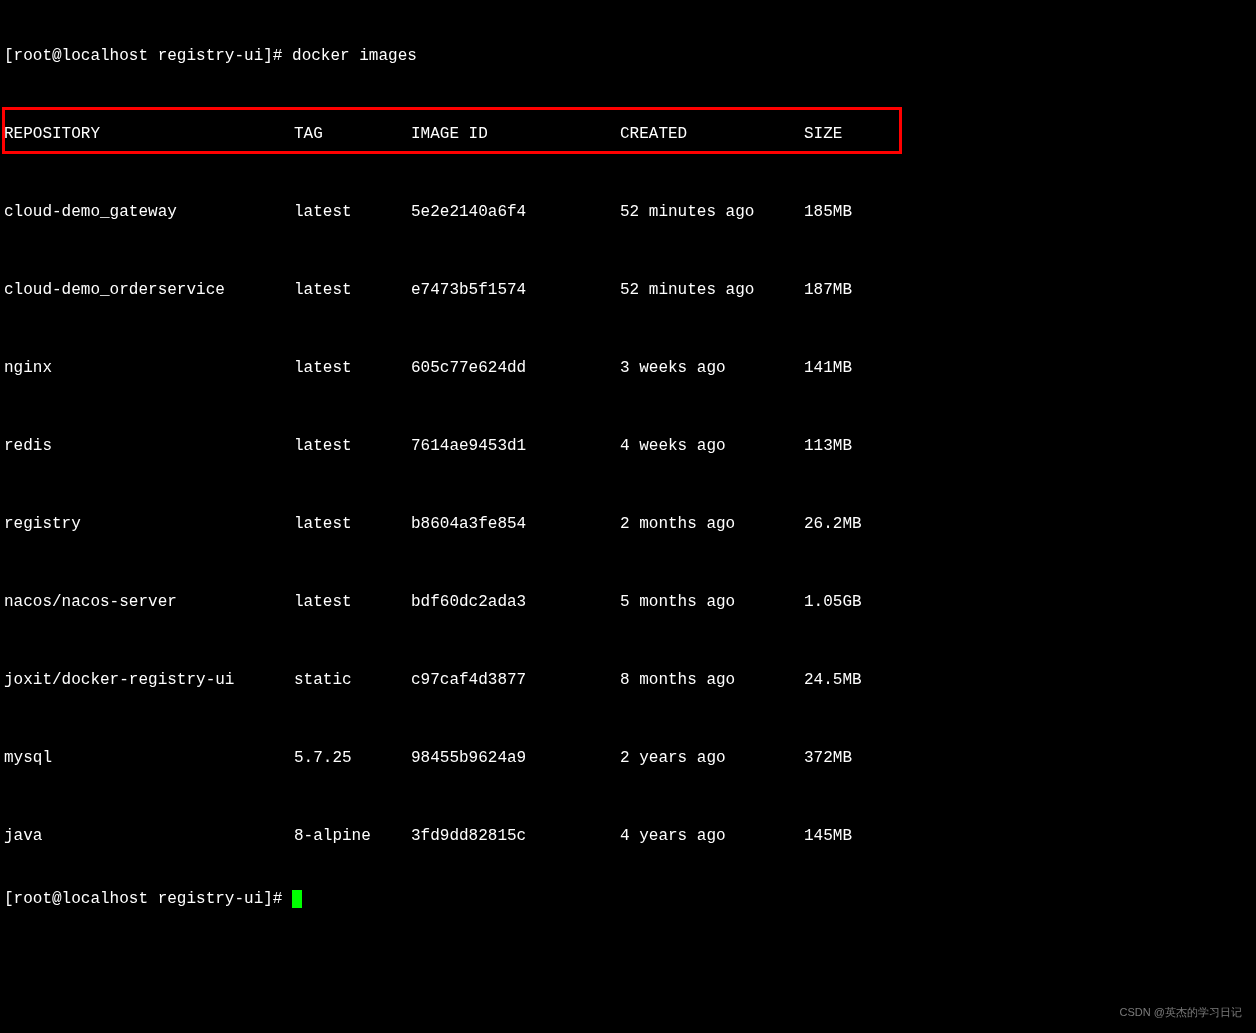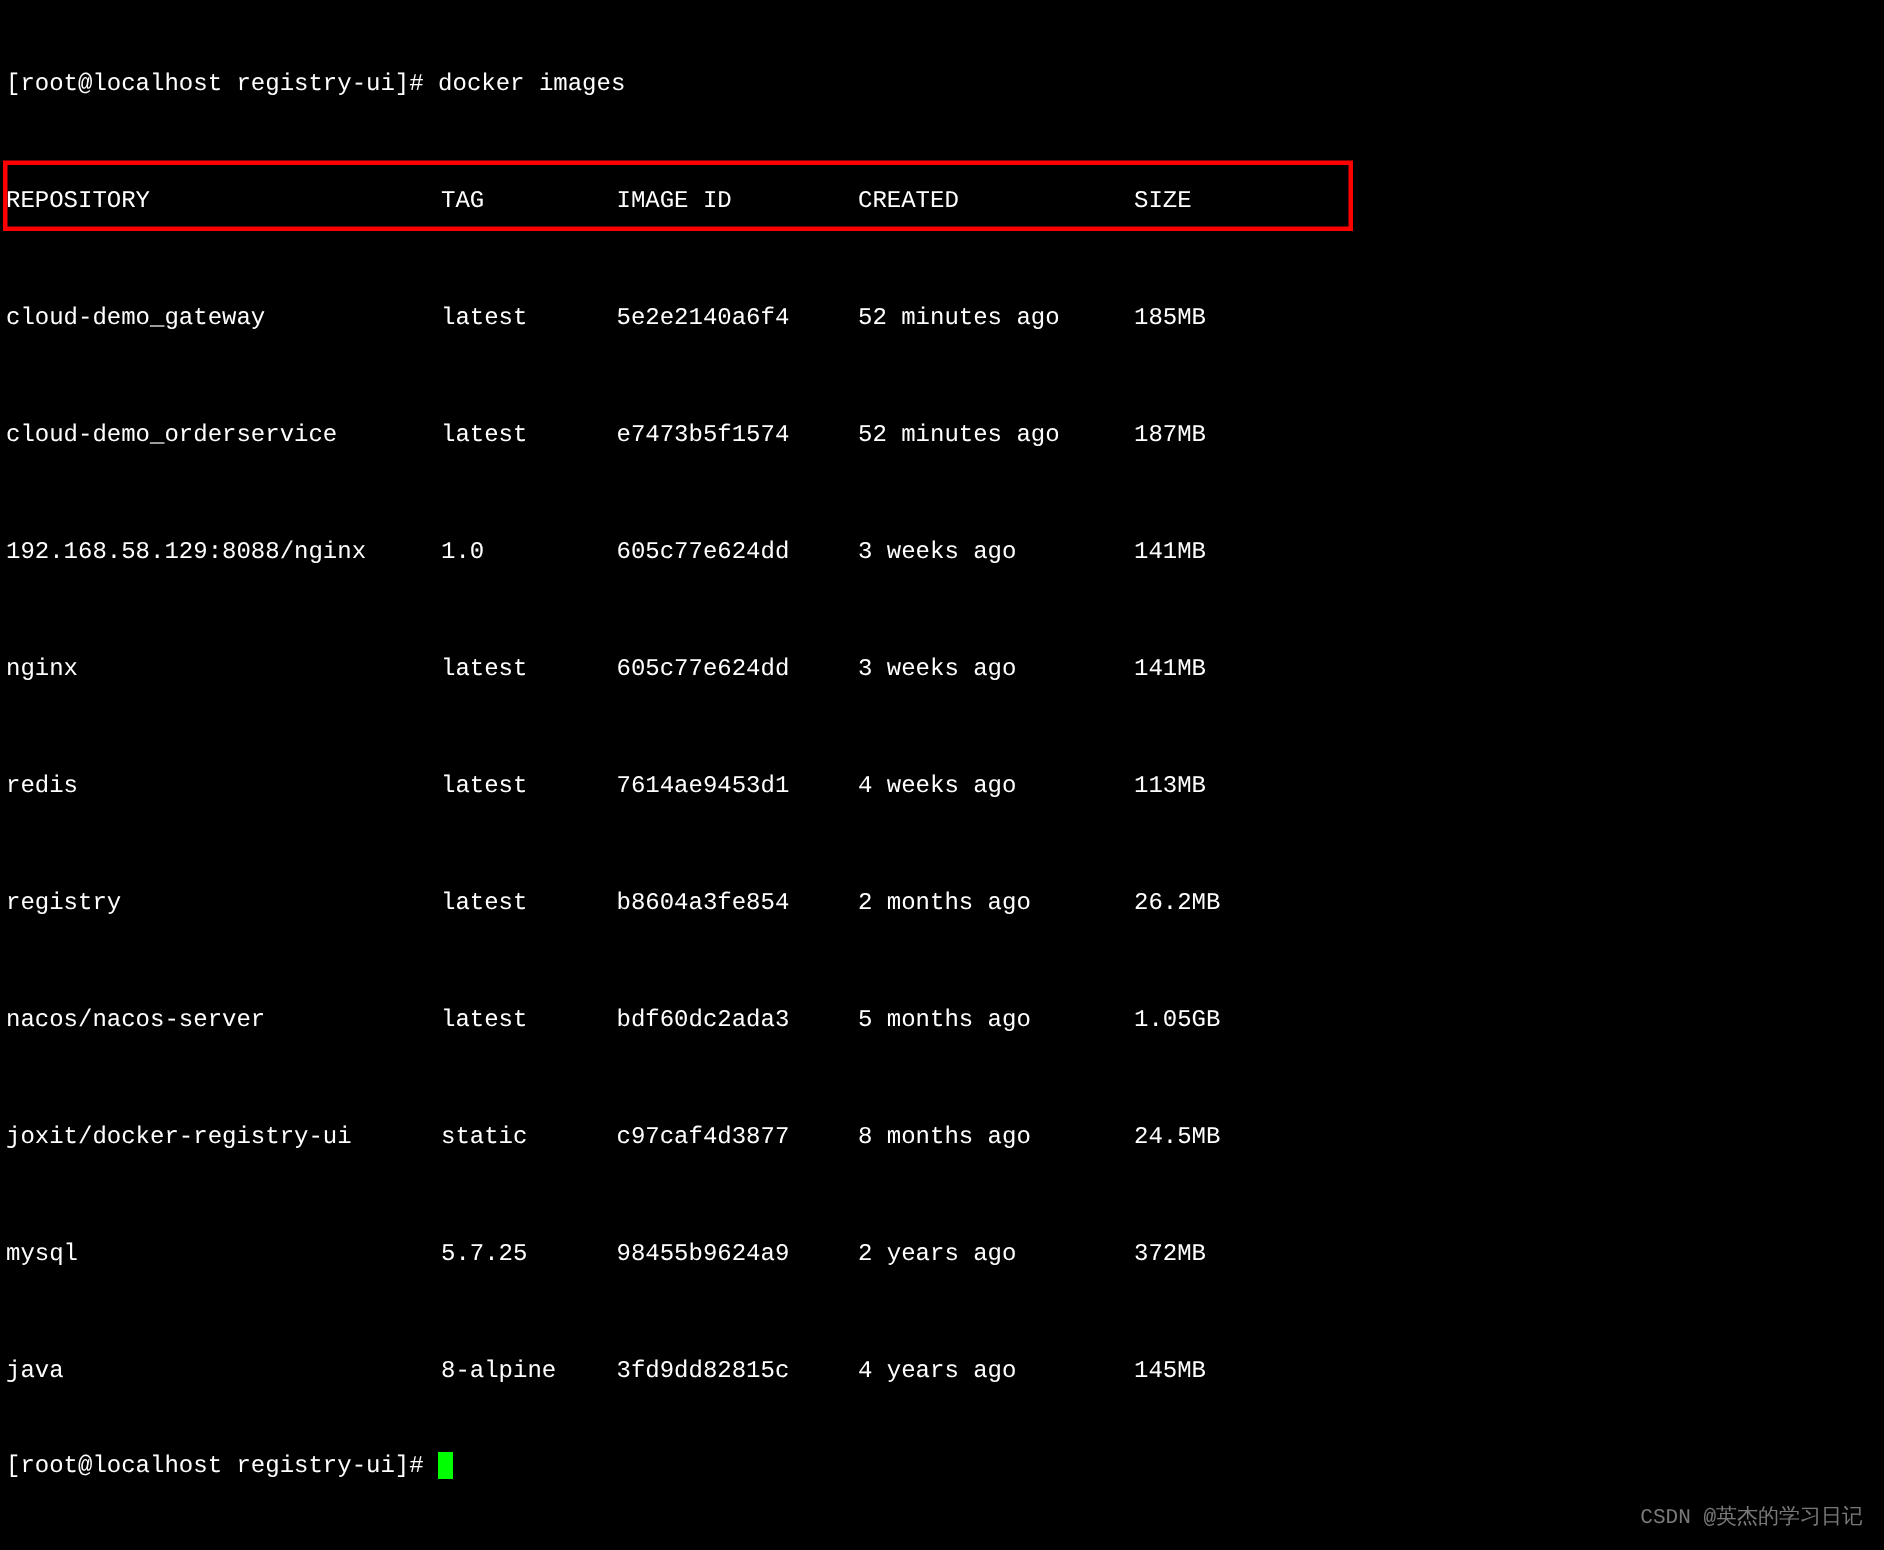--- a/index.html
+++ b/index.html
@@ -26,21 +26,21 @@
     }
     .prompt-line {
       display: block;
     }
     .header-row, .data-row {
       display: block;
     }
     .col-repo { display: inline-block; width: 290px; margin-top: 15px; }
     .col-tag { display: inline-block; width: 117px; }
     .col-imageid { display: inline-block; width: 161px; }
-    .col-created { display: inline-block; width: 184px; }
+    .col-created { display: inline-block; width: 184px; margin-left: 48px; }
     .col-size { display: inline-block; }
     .cursor {
       display: inline-block;
       width: 10px;
       height: 18px;
       background: #00ff00;
       vertical-align: text-bottom;
       margin-left: 0px;
     }
     .highlight-box {
@@ -50,33 +50,32 @@
       left: 2px;
       top: 107px;
       width: 900px;
       height: 47px;
     }
     .watermark {
       position: absolute;
       bottom: 10px;
       right: 14px;
       color: rgba(200, 200, 200, 0.6);
-      font-size: 14px;
-      font-family: Liberation Mono, monospace;
+      font-size: 11px;
+      font-family: Liberation Sans, sans-serif;
     }
   </style>
 </head>
 <body>
 
 <div class="terminal">
   <span class="prompt-line"><span>[root@localhost registry-ui]# </span><span>docker images</span></span>
   <span class="header-row"><span class="col-repo">REPOSITORY</span><span class="col-tag">TAG</span><span class="col-imageid">IMAGE ID</span><span class="col-created">CREATED</span><span class="col-size">SIZE</span></span>
   <span class="data-row"><span class="col-repo">cloud-demo_gateway</span><span class="col-tag">latest</span><span class="col-imageid">5e2e2140a6f4</span><span class="col-created">52 minutes ago</span><span class="col-size">185MB</span></span>
   <span class="data-row"><span class="col-repo">cloud-demo_orderservice</span><span class="col-tag">latest</span><span class="col-imageid">e7473b5f1574</span><span class="col-created">52 minutes ago</span><span class="col-size">187MB</span></span>
-  <span class="data-row"><span class="col-repo">192.168.58.129:8088/nginx</span><span class="col-tag">1.0</span><span class="col-imageid">605c77e624dd</span><span class="col-created">3 weeks ago</span><span class="col-size">141MB</span></span>
   <span class="data-row"><span class="col-repo">nginx</span><span class="col-tag">latest</span><span class="col-imageid">605c77e624dd</span><span class="col-created">3 weeks ago</span><span class="col-size">141MB</span></span>
   <span class="data-row"><span class="col-repo">redis</span><span class="col-tag">latest</span><span class="col-imageid">7614ae9453d1</span><span class="col-created">4 weeks ago</span><span class="col-size">113MB</span></span>
   <span class="data-row"><span class="col-repo">registry</span><span class="col-tag">latest</span><span class="col-imageid">b8604a3fe854</span><span class="col-created">2 months ago</span><span class="col-size">26.2MB</span></span>
   <span class="data-row"><span class="col-repo">nacos/nacos-server</span><span class="col-tag">latest</span><span class="col-imageid">bdf60dc2ada3</span><span class="col-created">5 months ago</span><span class="col-size">1.05GB</span></span>
   <span class="data-row"><span class="col-repo">joxit/docker-registry-ui</span><span class="col-tag">static</span><span class="col-imageid">c97caf4d3877</span><span class="col-created">8 months ago</span><span class="col-size">24.5MB</span></span>
   <span class="data-row"><span class="col-repo">mysql</span><span class="col-tag">5.7.25</span><span class="col-imageid">98455b9624a9</span><span class="col-created">2 years ago</span><span class="col-size">372MB</span></span>
   <span class="data-row"><span class="col-repo">java</span><span class="col-tag">8-alpine</span><span class="col-imageid">3fd9dd82815c</span><span class="col-created">4 years ago</span><span class="col-size">145MB</span></span>
   <span class="prompt-line"><span>[root@localhost registry-ui]# </span><span class="cursor"></span></span>
   <div class="highlight-box"></div>
 </div>

